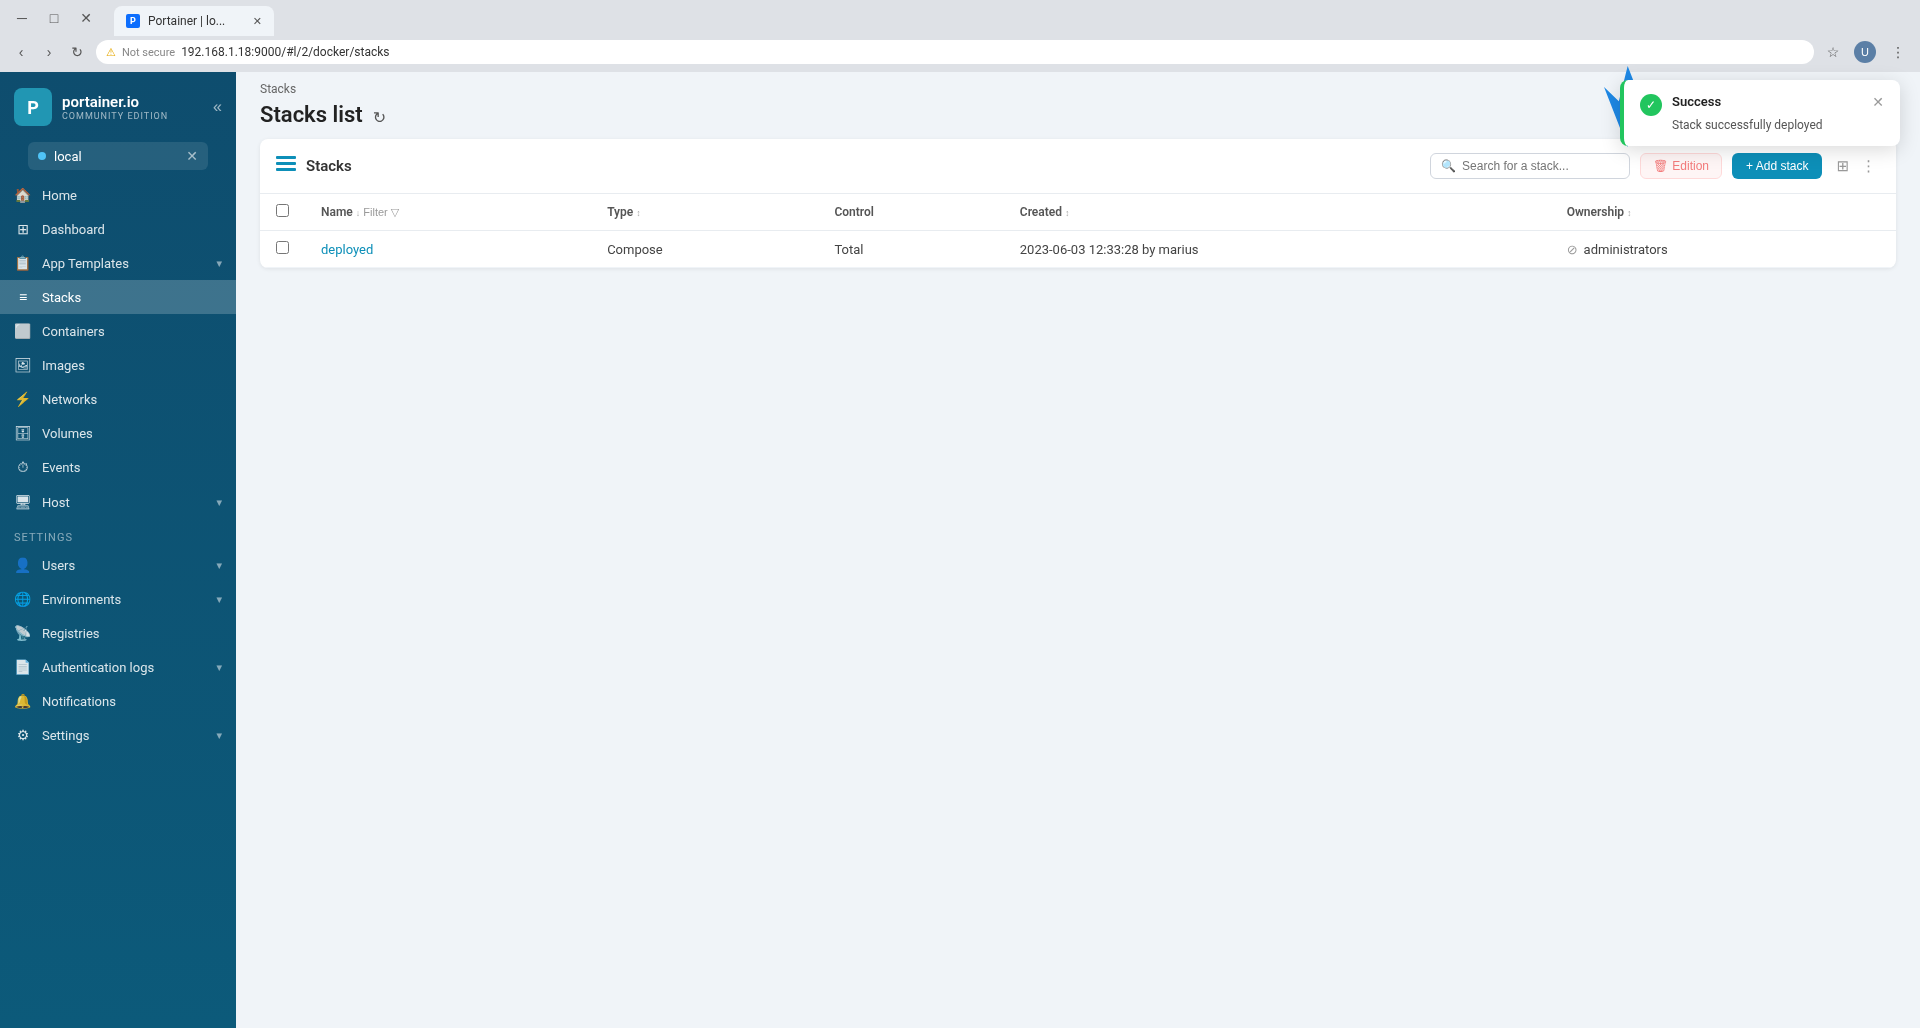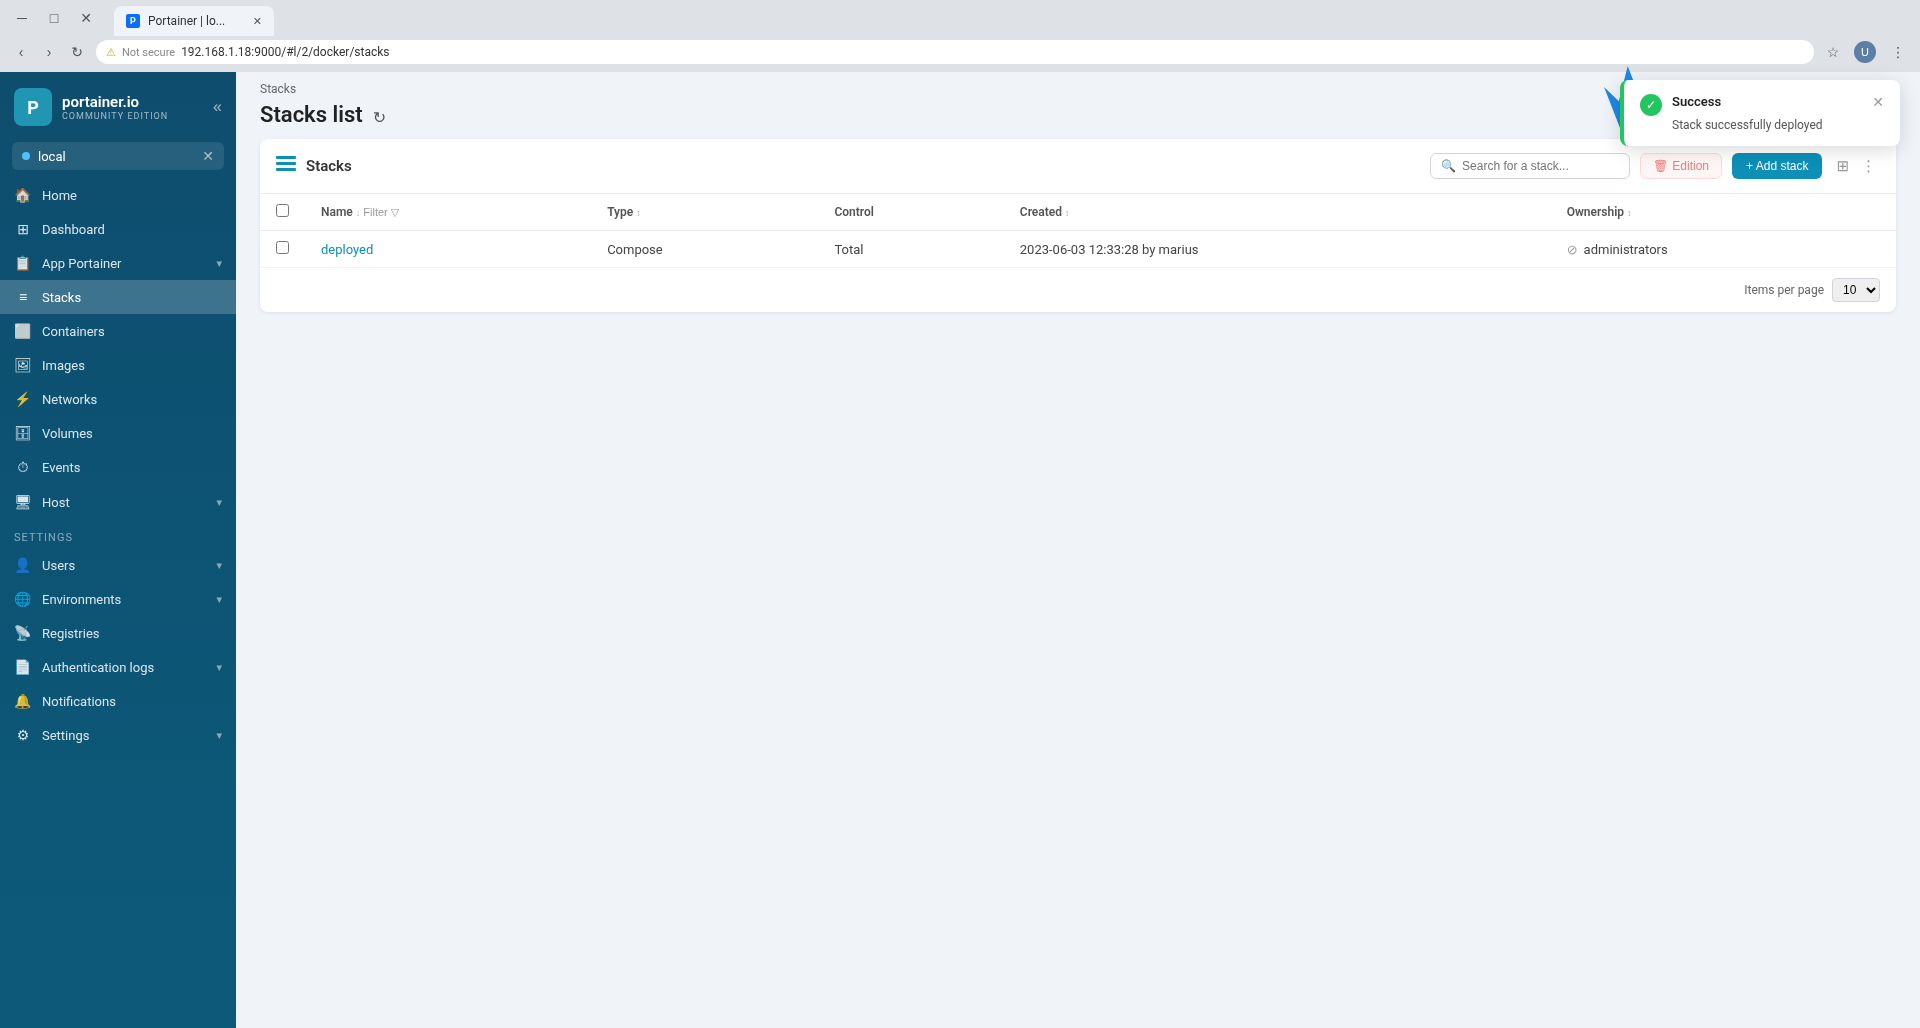--- a/index.html
+++ b/index.html
@@ -145,21 +145,21 @@
     .logo-text .main { font-size: 15px; font-weight: 600; }
     .logo-text .sub { font-size: 9px; color: rgba(255,255,255,0.6); text-transform: uppercase; letter-spacing: 1px; }
     .collapse-btn {
       color: rgba(255,255,255,0.6);
       cursor: pointer;
       font-size: 16px;
       background: none; border: none;
     }
 
     .env-tag {
-      margin: 0 12px 8px;
+      margin: 0 28px 8px;
       background: rgba(255,255,255,0.1);
       border-radius: 6px;
       padding: 6px 10px;
       display: flex;
       align-items: center;
       justify-content: space-between;
       color: white;
       font-size: 13px;
     }
     .env-tag .env-left {
@@ -465,21 +465,21 @@
       <div class="nav-item">
         <span class="nav-icon">🏠</span>
         <span class="nav-label">Home</span>
       </div>
       <div class="nav-item">
         <span class="nav-icon">⊞</span>
         <span class="nav-label">Dashboard</span>
       </div>
       <div class="nav-item">
         <span class="nav-icon">📋</span>
-        <span class="nav-label">App Portainer</span>
+        <span class="nav-label">App Templates</span>
         <span class="chevron">▾</span>
       </div>
       <div class="nav-item active">
         <span class="nav-icon">≡</span>
         <span class="nav-label">Stacks</span>
       </div>
       <div class="nav-item">
         <span class="nav-icon">⬜</span>
         <span class="nav-label">Containers</span>
       </div>
@@ -614,28 +614,20 @@
               <td>2023-06-03 12:33:28 by marius</td>
               <td>
                 <div class="ownership-cell">
                   <span class="shield-icon">⊘</span>
                   <span>administrators</span>
                 </div>
               </td>
             </tr>
           </tbody>
         </table>
-        <div class="table-footer">
-          <span>Items per page</span>
-          <select class="per-page-select">
-            <option>10</option>
-            <option>25</option>
-            <option>50</option>
-          </select>
-        </div>
       </div>
     </div>
   </div>
 </div>
 
 <div class="arrow-pointer">
   <svg width="80" height="80" viewBox="0 0 80 80" fill="#2196F3">
     <polygon points="70,50 20,10 30,45 10,40 60,80" fill="#1e88e5"></polygon>
   </svg>
 </div>

